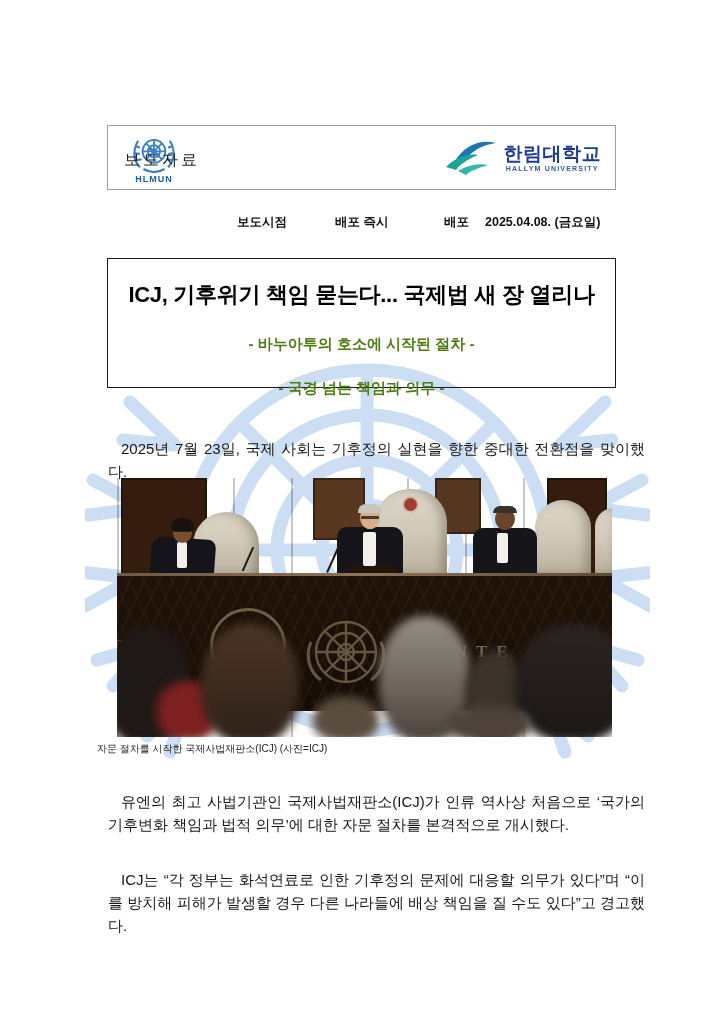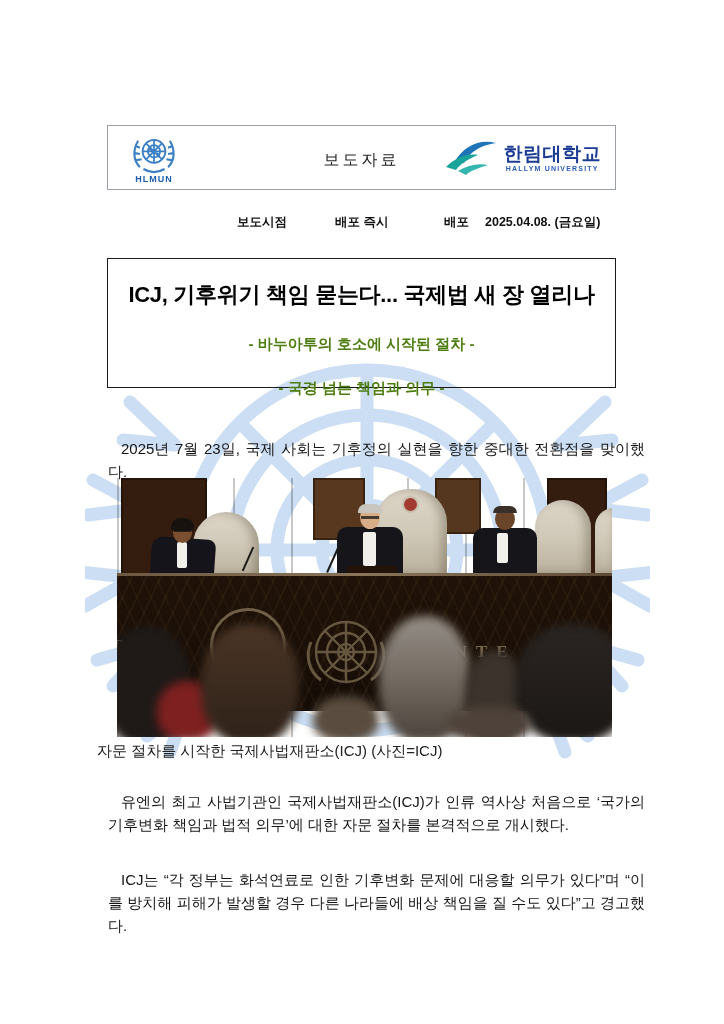--- a/index.html
+++ b/index.html
@@ -8,21 +8,21 @@
 
   
   .watermark{position:absolute;left:85px;top:340px;width:565px;height:430px;z-index:1;pointer-events:none;}
 
   
   .header-box{position:absolute;left:107px;top:125px;width:509px;height:65px;border:1px solid #9aa0a6;
               background:#fff;z-index:3;display:flex;align-items:center;justify-content:space-between;padding:0 14px;box-sizing:border-box;}
   .unlogo-wrap{display:flex;flex-direction:column;align-items:center;width:64px;}
   .unlogo-wrap .untext{font-size:9px;font-weight:bold;color:#1c5fae;letter-spacing:1px;margin-top:-2px;text-align:right;}
   .press-label{font-family:"Liberation Serif","DejaVu Serif",serif;font-size:16px;letter-spacing:3px;color:#222;
-               position:absolute;left:0;right:0;text-align:center;top:24px;}
+               position:absolute;left:16px;right:0;text-align:left;top:24px;}
   .hallym{display:flex;align-items:center;gap:4px;z-index:2;}
   .hallym-text{display:flex;flex-direction:column;align-items:center;line-height:1;}
   .hallym-kr{font-size:19px;font-weight:bold;color:#1c3c94;letter-spacing:0.5px;}
   .hallym-en{font-size:7px;font-weight:bold;color:#2a5cb8;letter-spacing:1.2px;margin-top:2px;}
 
   
   .release-line{position:absolute;left:95px;top:214px;width:537px;height:18px;z-index:3;
                 font-size:12.5px;font-weight:bold;color:#111;}
   .release-line span{position:absolute;white-space:nowrap;}
   .rl-timing-label{left:142px;}
@@ -37,21 +37,21 @@
   .subtitle{font-size:15px;font-weight:bold;color:#4d7c0f;}
   .subtitle.s1{margin-top:25px;}
   .subtitle.s2{margin-top:25px;}
 
   
   .para{position:absolute;left:95px;width:537px;z-index:3;font-size:15px;line-height:23px;color:#161616;
         text-align:justify;text-indent:13px;margin:13px;word-break:normal;}
   .p1{top:424px;}
   .p2{top:777px;}
   .p3{top:855px;}
-  .caption{position:absolute;left:97px;top:742px;z-index:3;font-size:15px;color:#222;}
+  .caption{position:absolute;left:97px;top:742px;z-index:3;font-size:10px;color:#222;}
 
   
   .photo{position:absolute;left:117px;top:478px;width:495px;height:259px;z-index:4;overflow:hidden;
          background:linear-gradient(180deg,#2b180d 0%,#4025131 0%,#44281575 0%,#46291655 0%,#46291640 0%,#462916 45%,#503420 62%,#3a2414 75%);}
   .photo *{position:absolute;}
   .wood-seams{inset:0;background:repeating-linear-gradient(90deg,rgba(0,0,0,0.22) 0 2px,transparent 2px 58px);}
   .door{background:#341d0f;border:2px solid #241307;box-sizing:border-box;}
   .door.d1{left:4px;top:0;width:86px;height:108px;}
   .door.d2{left:196px;top:0;width:52px;height:62px;background:#58381f;border-color:#3a2310;}
   .door.d3{left:430px;top:0;width:60px;height:100px;}
@@ -241,15 +241,15 @@
     <div class="blob b3"></div>
     <div class="blob b4"></div>
     <div class="blob b5"></div>
     <div class="blob b6"></div>
     <div class="blob b7"></div>
     <div class="blob b8"></div>
   </div>
 
   <div class="caption">자문 절차를 시작한 국제사법재판소(ICJ) (사진=ICJ)</div>
   <p class="para p2">유엔의 최고 사법기관인 국제사법재판소(ICJ)가 인류 역사상 처음으로 ‘국가의 기후변화 책임과 법적 의무’에 대한 자문 절차를 본격적으로 개시했다.</p>
-  <p class="para p3">ICJ는 “각 정부는 화석연료로 인한 기후변화 문제에 대응할 의무가 있다”며 “이를 방치해 피해가 발생할 경우 다른 나라들에 배상 책임을 질 수도 있다”고 경고했다.</p>
+  <p class="para p3">ICJ는 “각 정부는 화석연료로 인한 기후정의 문제에 대응할 의무가 있다”며 “이를 방치해 피해가 발생할 경우 다른 나라들에 배상 책임을 질 수도 있다”고 경고했다.</p>
 
 </div>
 
 </body></html>

